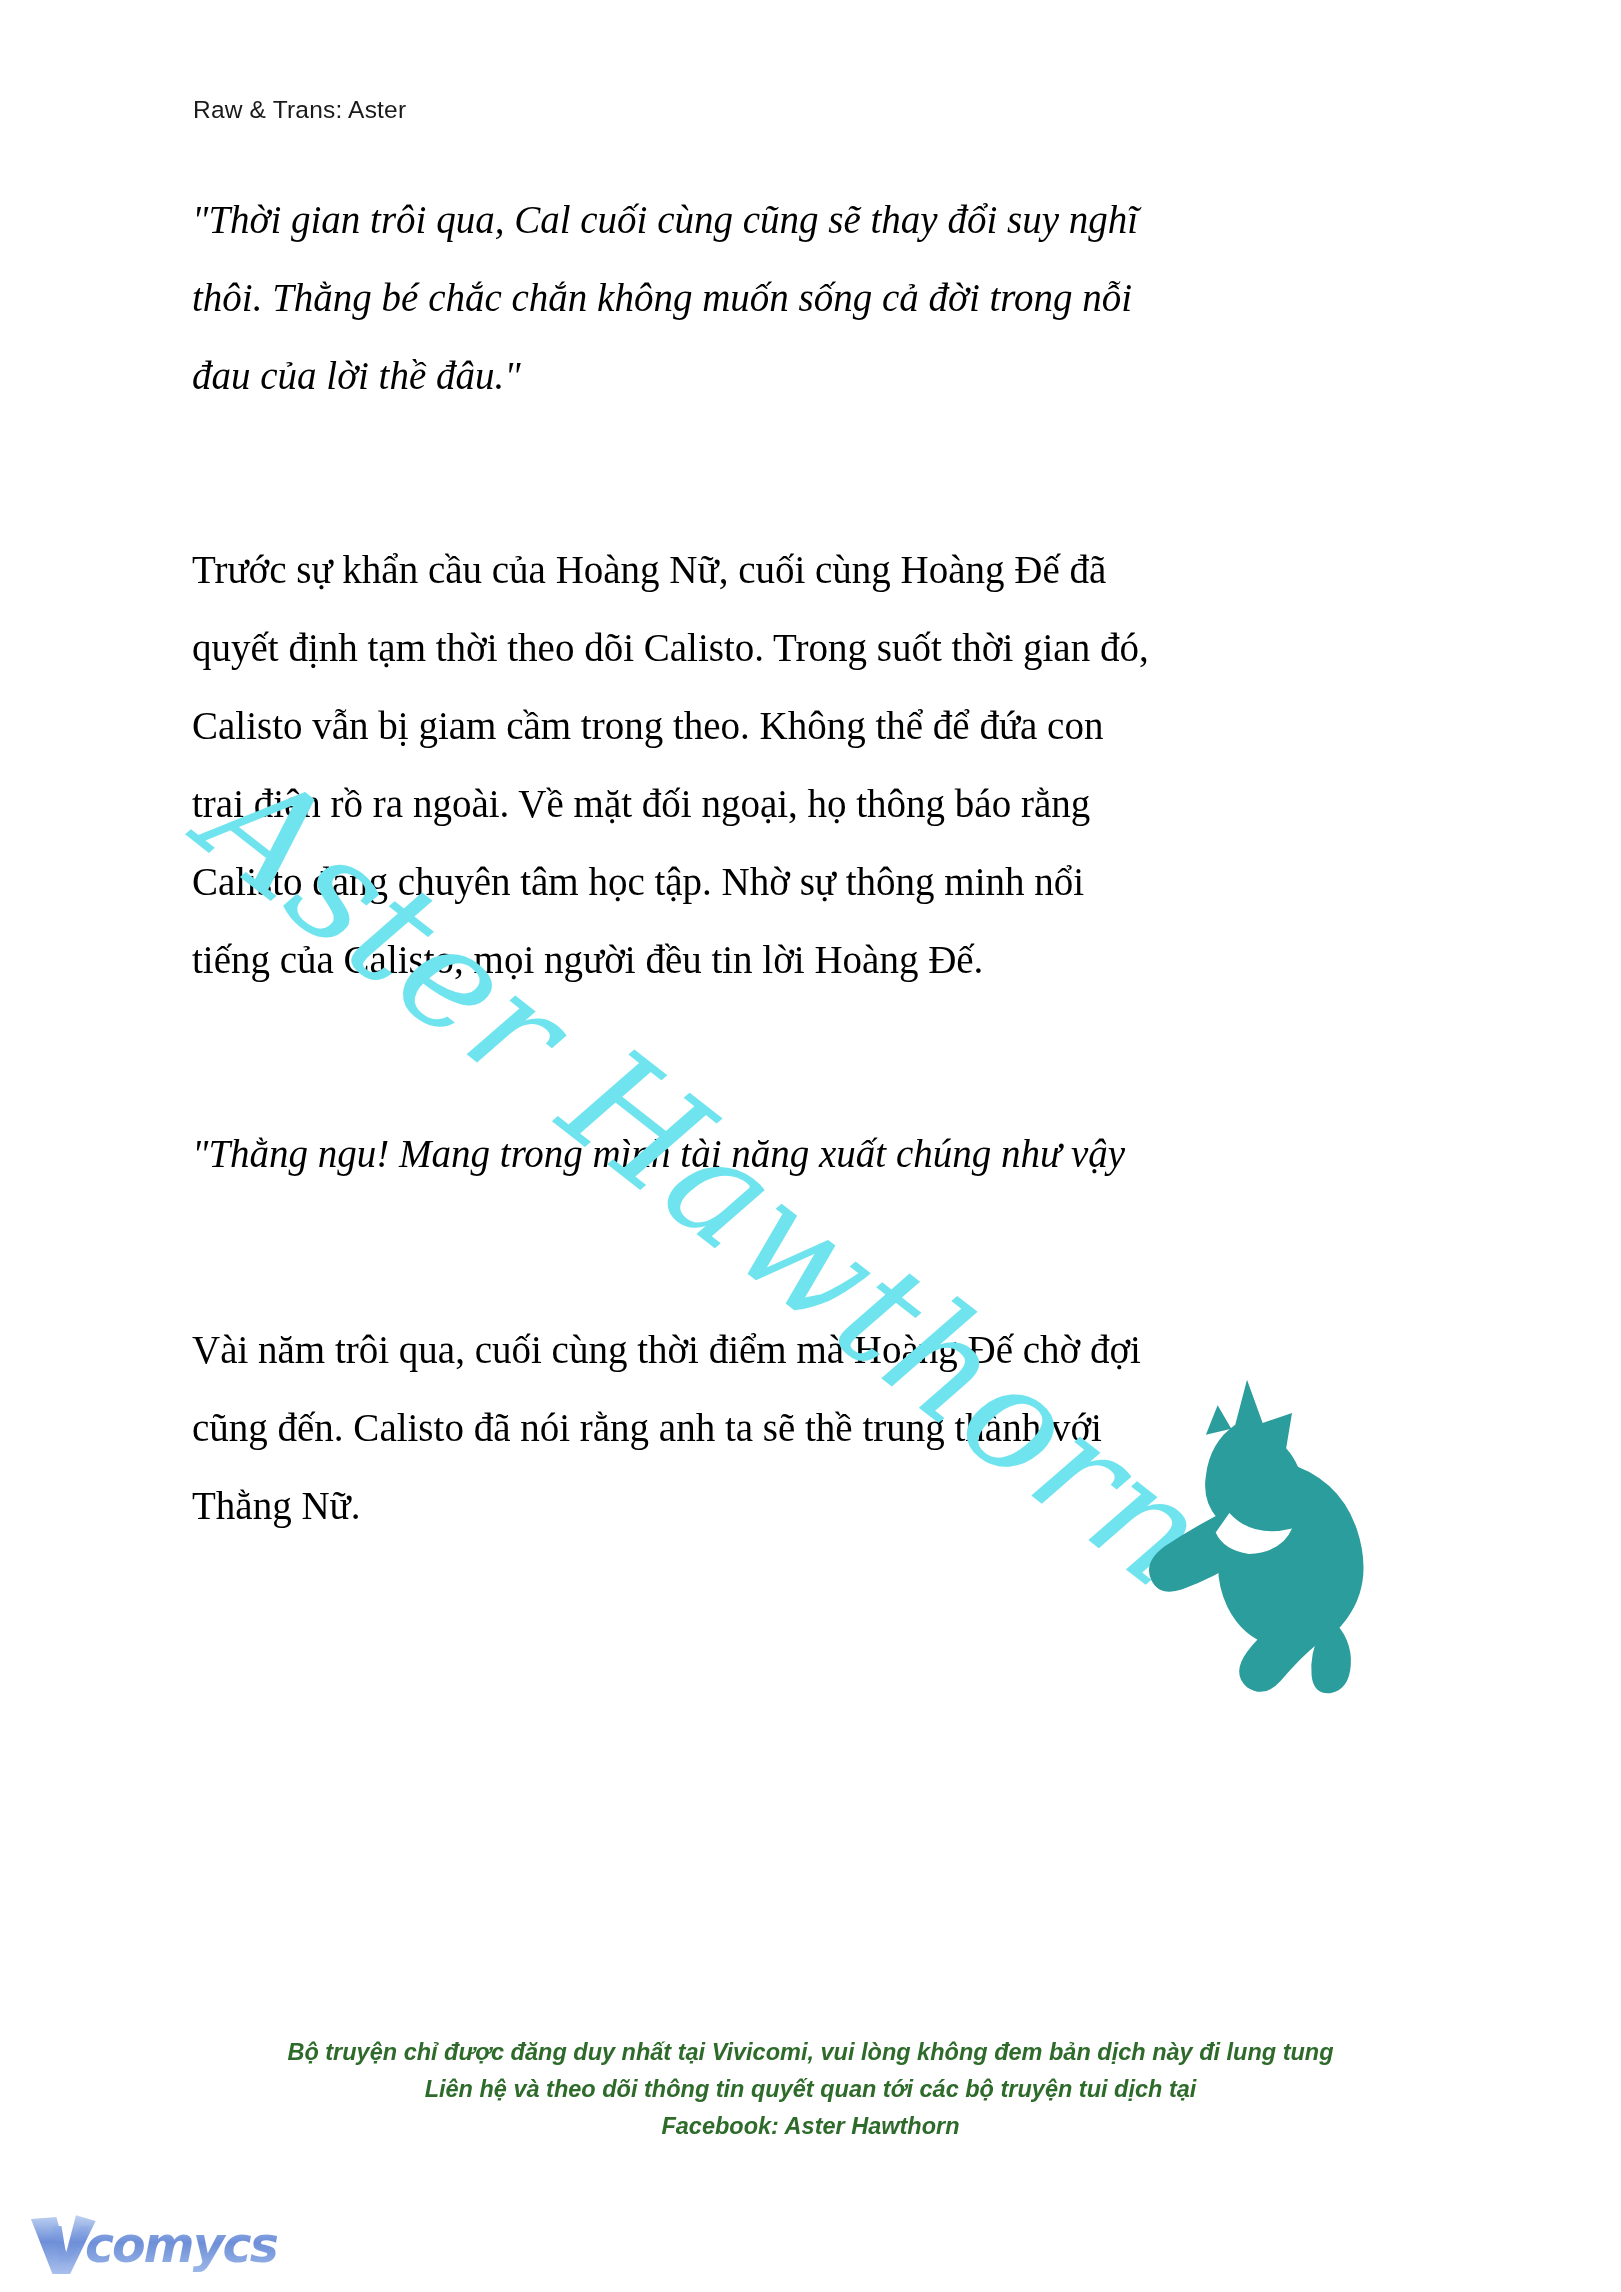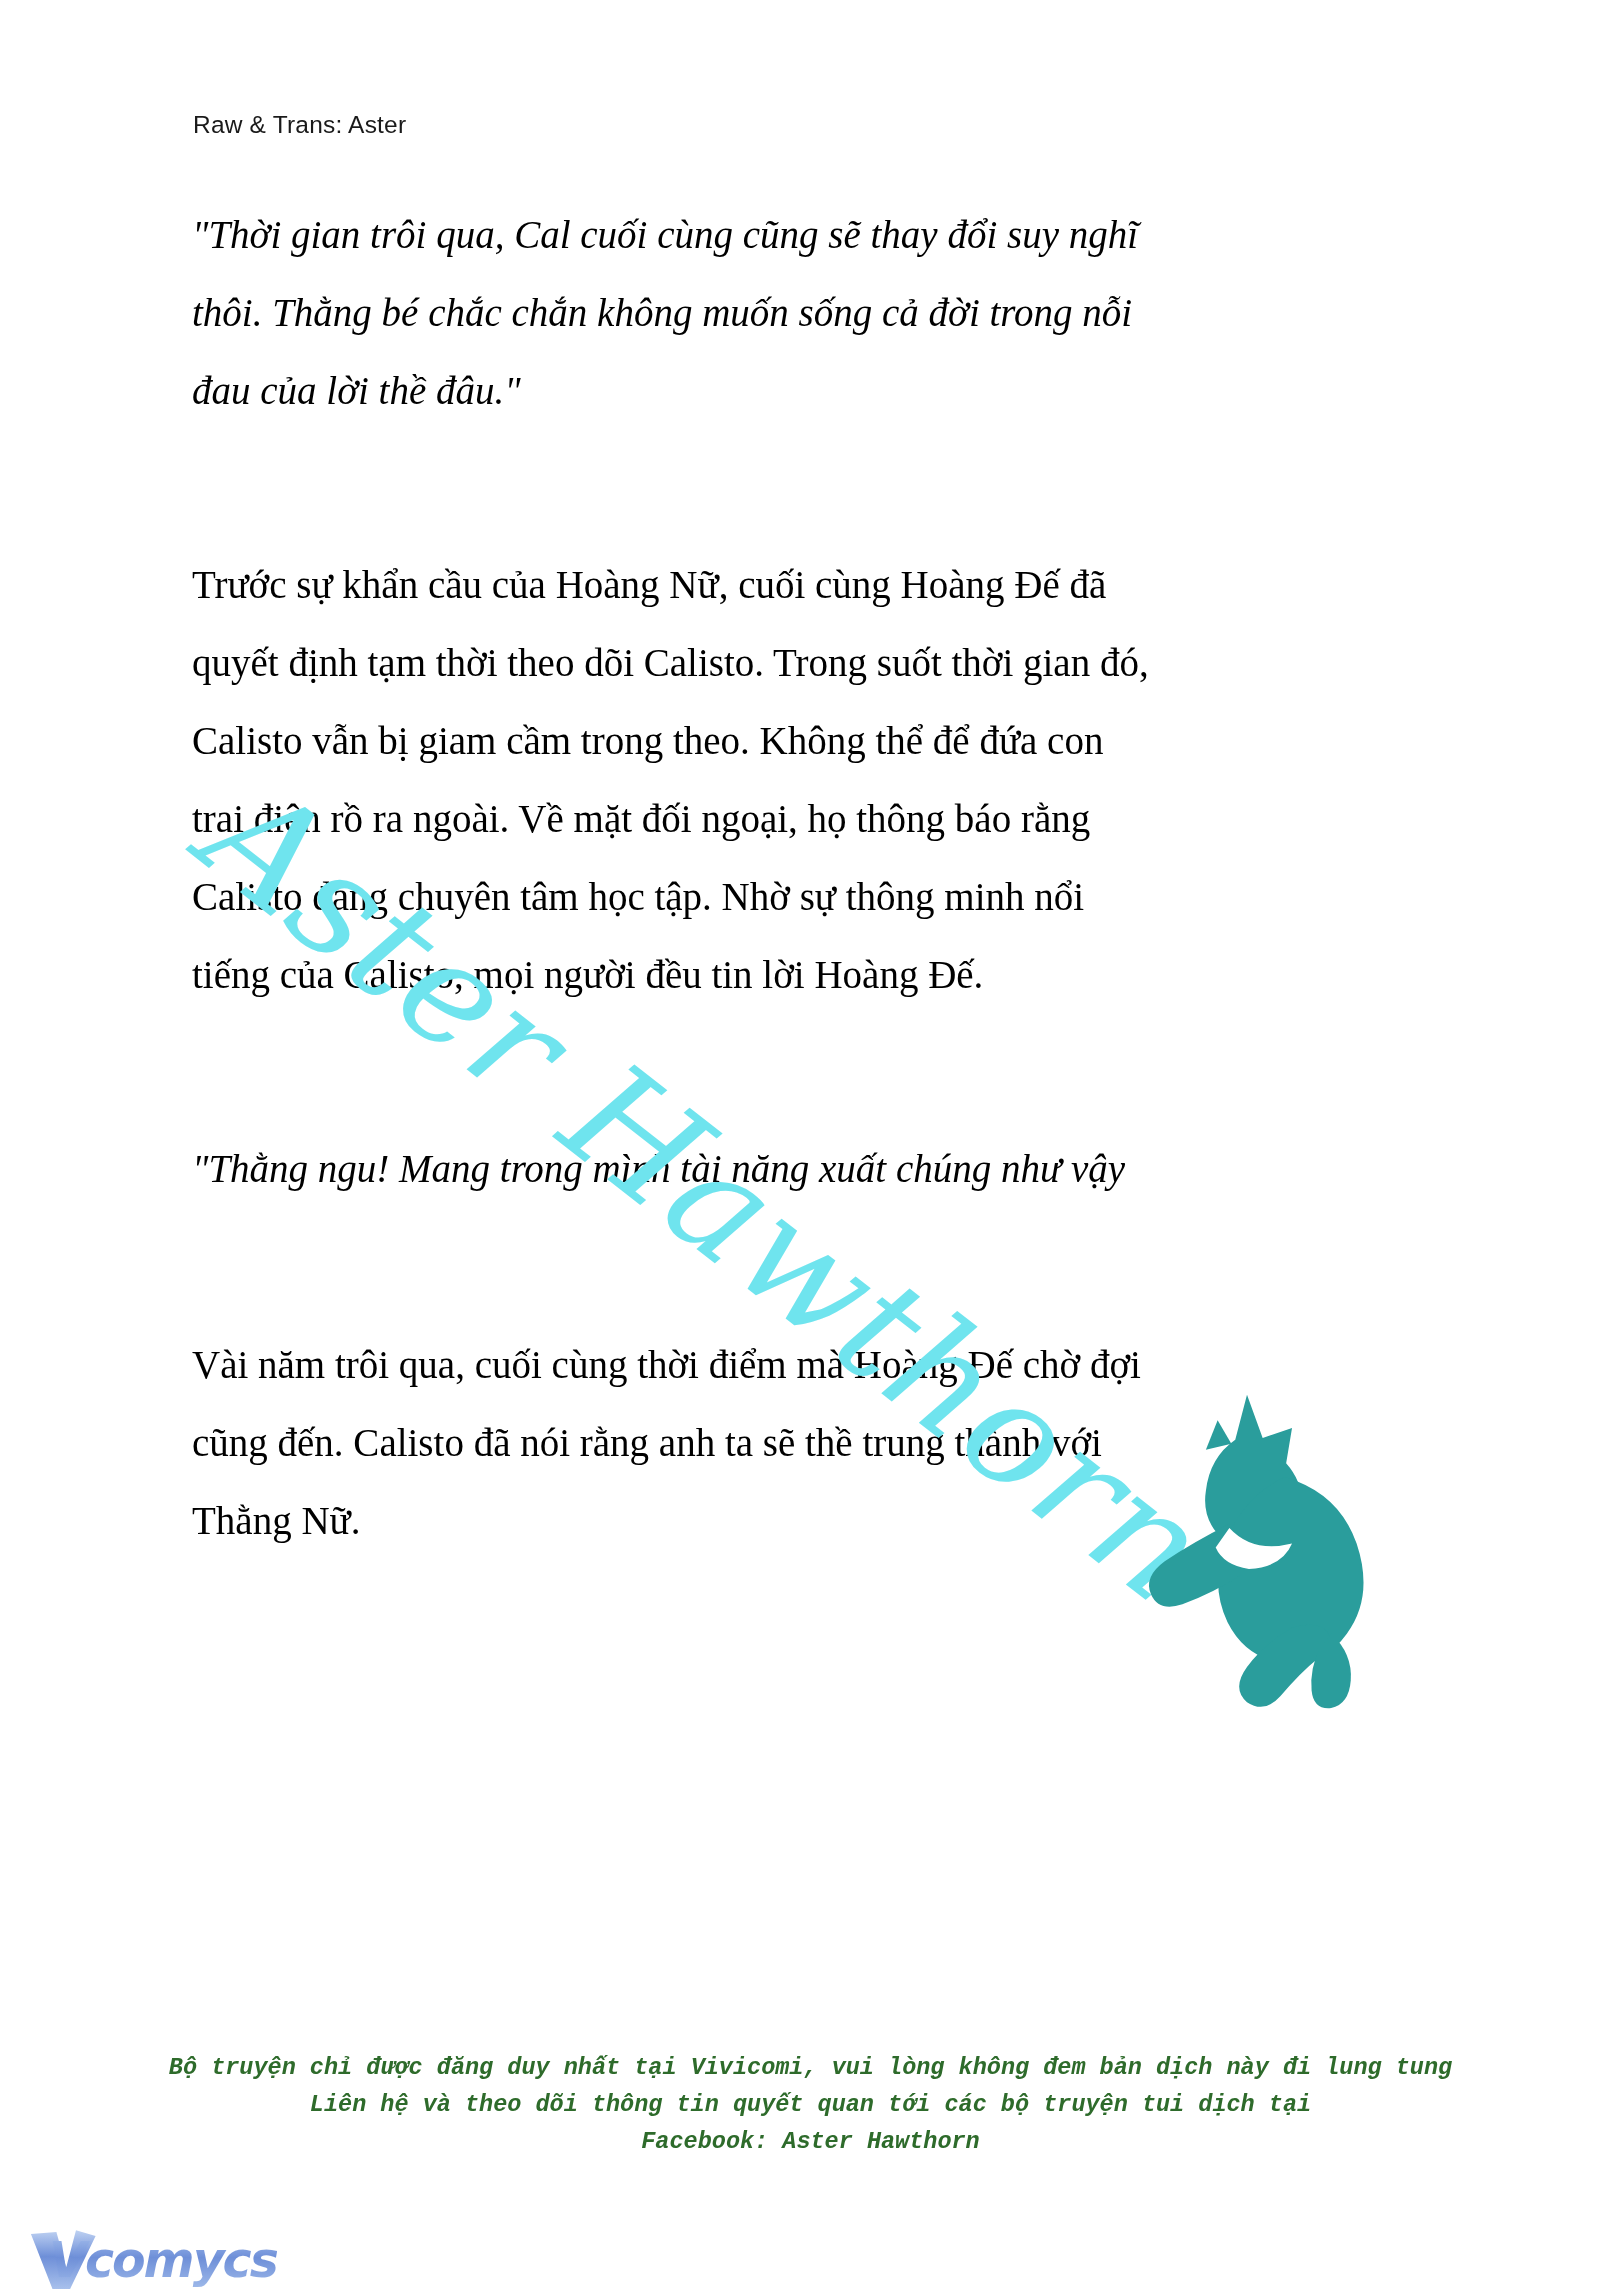--- a/index.html
+++ b/index.html
@@ -12,21 +12,20 @@
     height: 2293px;
     position: relative;
     overflow: hidden;
     font-family: "Liberation Serif", serif;
   }
 
   .page {
     position: absolute;
     inset: 0;
     background: #ffffff;
-    margin-top: 15px;
   }
 
   
   .header {
     position: absolute;
     top: 96px;
     left: 193px;
     font-family: "Liberation Sans", sans-serif;
     font-size: 24.5px;
     color: #1a1a1a;
@@ -96,21 +95,21 @@
     pointer-events: none;
   }
 
   
   .footer {
     position: absolute;
     left: 0;
     right: 0;
     top: 2034px;
     text-align: center;
-    font-family: Liberation Mono, monospace;
+    font-family: Liberation Sans, sans-serif;
     font-weight: bold;
     font-style: italic;
     color: #2E6B2B;
     font-size: 23.5px;
     line-height: 37px;
   }
   .footer div { white-space: nowrap; }
 
   
   .logo {

